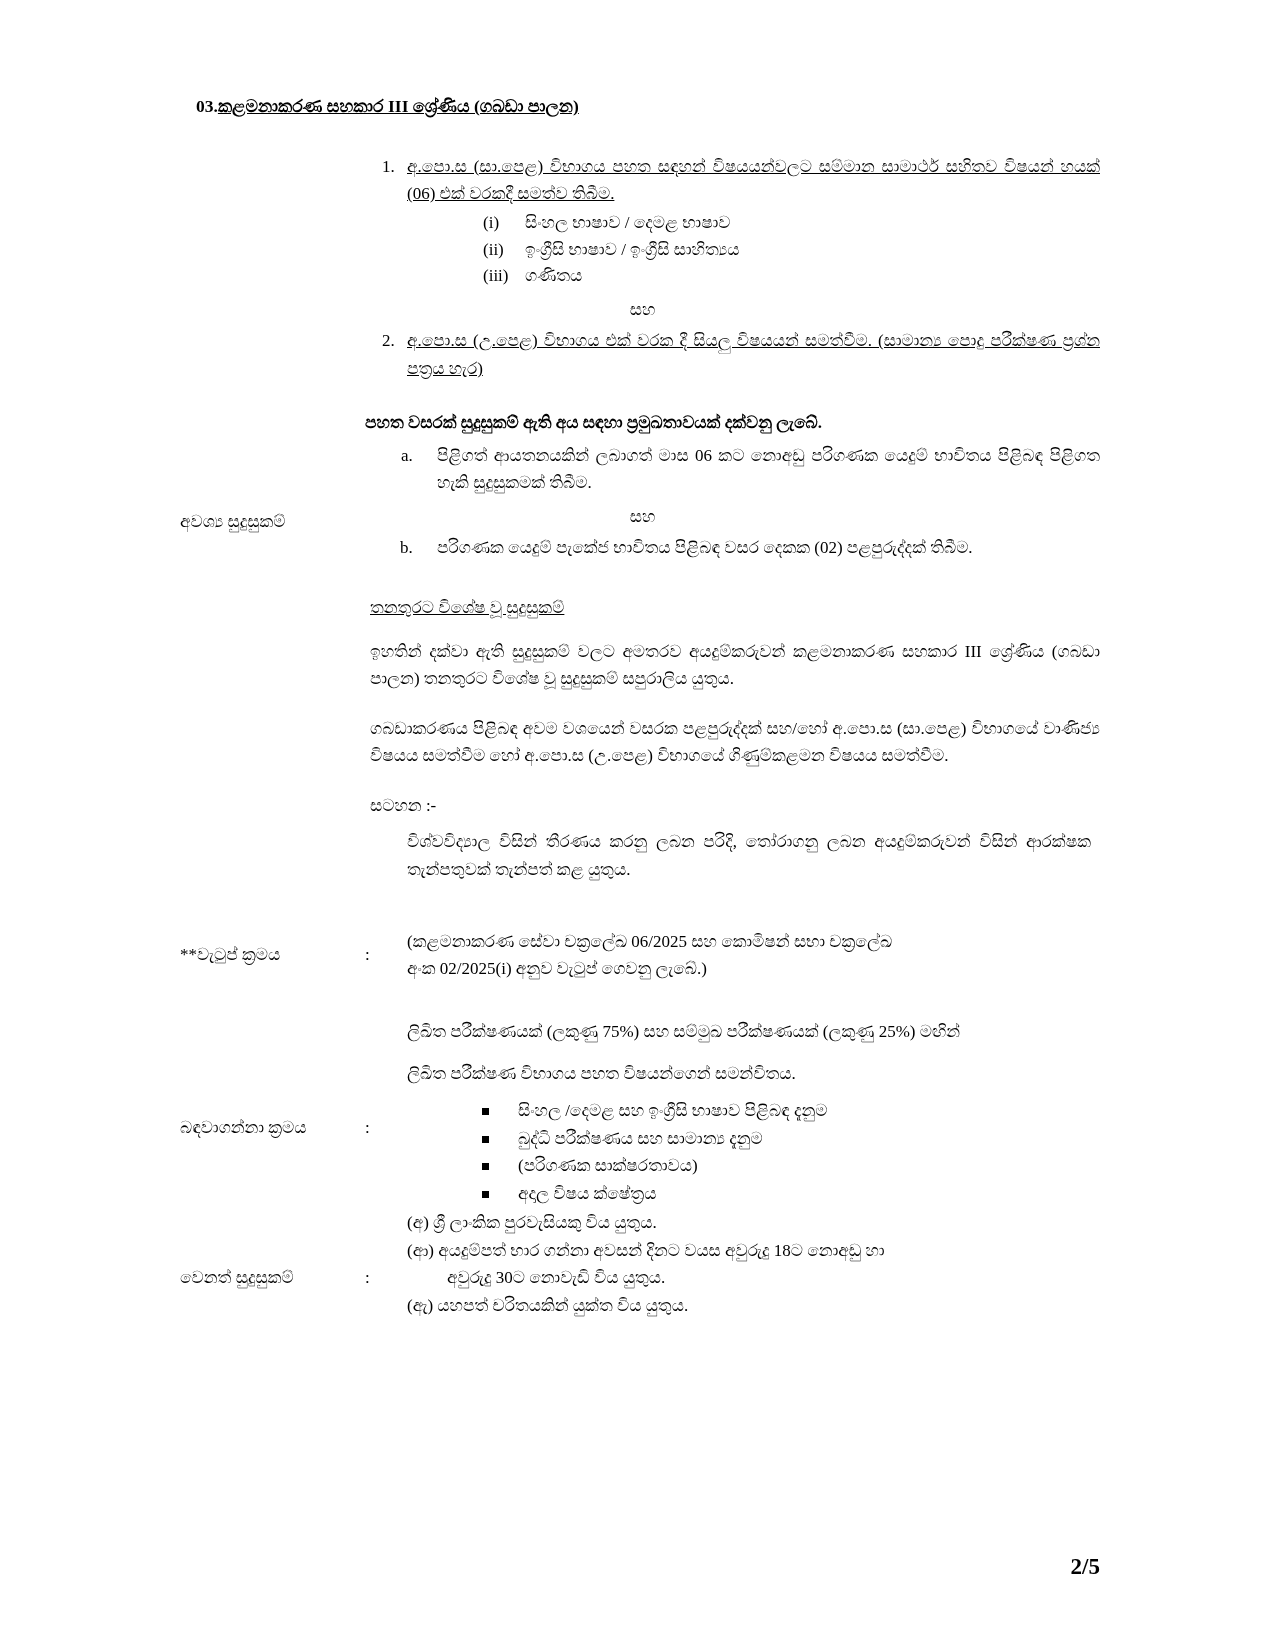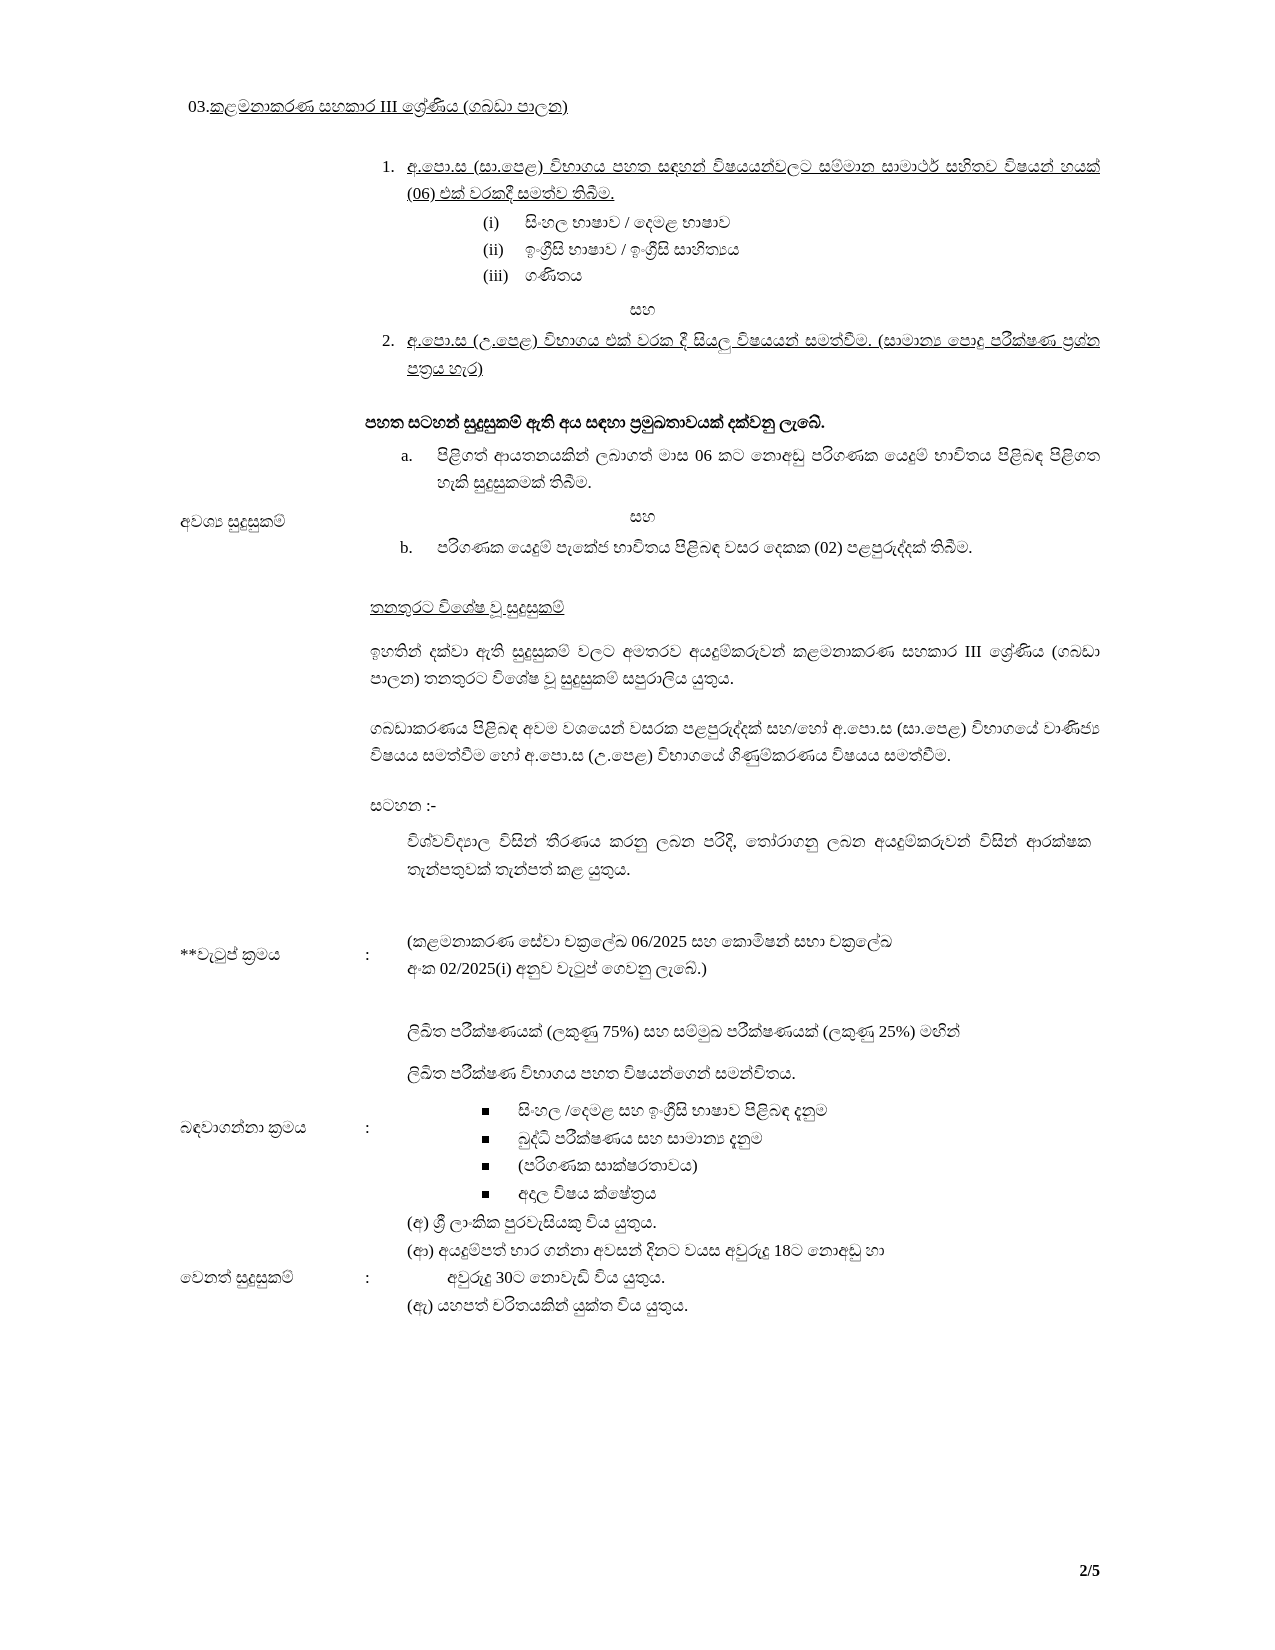--- a/index.html
+++ b/index.html
@@ -19,23 +19,23 @@
     left: 0; top: 0;
     width: 1275px;
     height: 1650px;
     box-sizing: border-box;
     padding: 95px 175px 60px 180px;
   }
 
   
   .doc-heading {
     font-size: 17.5px;
-    font-weight: normal;
+    font-weight: bold;
     line-height: 1.35;
-    margin: 0 0 34px 8px;
+    margin: 0 0 34px 16px;
   }
   .doc-heading .num { text-decoration: none; }
   .doc-heading .underlined { text-decoration: underline; }
 
   
   .row {
     display: flex;
     align-items: center;
     margin-bottom: 0;
   }
@@ -177,21 +177,21 @@
   }
   .letter-item .cont {
     display: block;
     padding-left: 40px;
   }
 
   .page-number {
     position: absolute;
     right: 175px;
     bottom: 70px;
-    font-size: 16px;
+    font-size: 23px;
     font-weight: bold;
     margin-top: 8px;
   }
 </style>
 </head>
 <body>
 
 <div class="page">
 
   <div class="doc-heading">
@@ -216,34 +216,34 @@
         <li>
           <span class="rmarker">(iii)</span>
           <span>ගණිතය</span>
         </li>
       </ol>
       <div class="center-saha">සහ</div>
       <ol class="numlist" start="2">
         <li>අ.පො.ස (උ.පෙළ) විභාගය එක් වරක දී සියලු විෂයයන් සමත්වීම. (සාමාන්‍ය පොදු පරීක්ෂණ ප්‍රශ්න පත්‍රය හැර)</li>
       </ol>
 
-      <div class="bold-line">පහත සටහන් සුදුසුකම් ඇති අය සඳහා ප්‍රමුඛතාවයක් දක්වනු ලැබේ.</div>
+      <div class="bold-line">පහත වසරක් සුදුසුකම් ඇති අය සඳහා ප්‍රමුඛතාවයක් දක්වනු ලැබේ.</div>
 
       <ol class="alphalist">
         <li>පිළිගත් ආයතනයකින් ලබාගත් මාස 06 කට නොඅඩු පරිගණක යෙදුම් භාවිතය පිළිබඳ පිළිගත හැකි සුදුසුකමක් තිබීම.</li>
       </ol>
       <div class="center-saha">සහ</div>
       <ol class="alphalist" start="2">
         <li>පරිගණක යෙදුම් පැකේජ භාවිතය පිළිබඳ වසර දෙකක (02) පළපුරුද්දක් තිබීම.</li>
       </ol>
 
       <div class="subhead">තනතුරට විශේෂ වූ සුදුසුකම්</div>
 
       <div class="para">ඉහතින් දක්වා ඇති සුදුසුකම් වලට අමතරව අයදුම්කරුවන් කළමනාකරණ සහකාර III ශ්‍රේණිය (ගබඩා පාලන) තනතුරට විශේෂ වූ සුදුසුකම් සපුරාලිය යුතුය.</div>
-      <div class="para">ගබඩාකරණය පිළිබඳ අවම වශයෙන් වසරක පළපුරුද්දක් සහ/හෝ අ.පො.ස (සා.පෙළ) විභාගයේ වාණිජ්‍ය විෂයය සමත්වීම හෝ අ.පො.ස (උ.පෙළ) විභාගයේ ගිණුම්කරණය විෂයය සමත්වීම.</div>
+      <div class="para">ගබඩාකරණය පිළිබඳ අවම වශයෙන් වසරක පළපුරුද්දක් සහ/හෝ අ.පො.ස (සා.පෙළ) විභාගයේ වාණිජ්‍ය විෂයය සමත්වීම හෝ අ.පො.ස (උ.පෙළ) විභාගයේ ගිණුම්කළමන විෂයය සමත්වීම.</div>
 
       <div class="note-label">සටහන :-</div>
       <div class="note-body">විශ්වවිද්‍යාල විසින් තීරණය කරනු ලබන පරිදි, තෝරාගනු ලබන අයදුම්කරුවන් විසින් ආරක්ෂක තැන්පතුවක් තැන්පත් කළ යුතුය.</div>
     </div>
   </div>
 
   <div class="block-gap-lg"></div>
 
   <div class="row">
     <div class="row-label">**වැටුප් ක්‍රමය</div>

